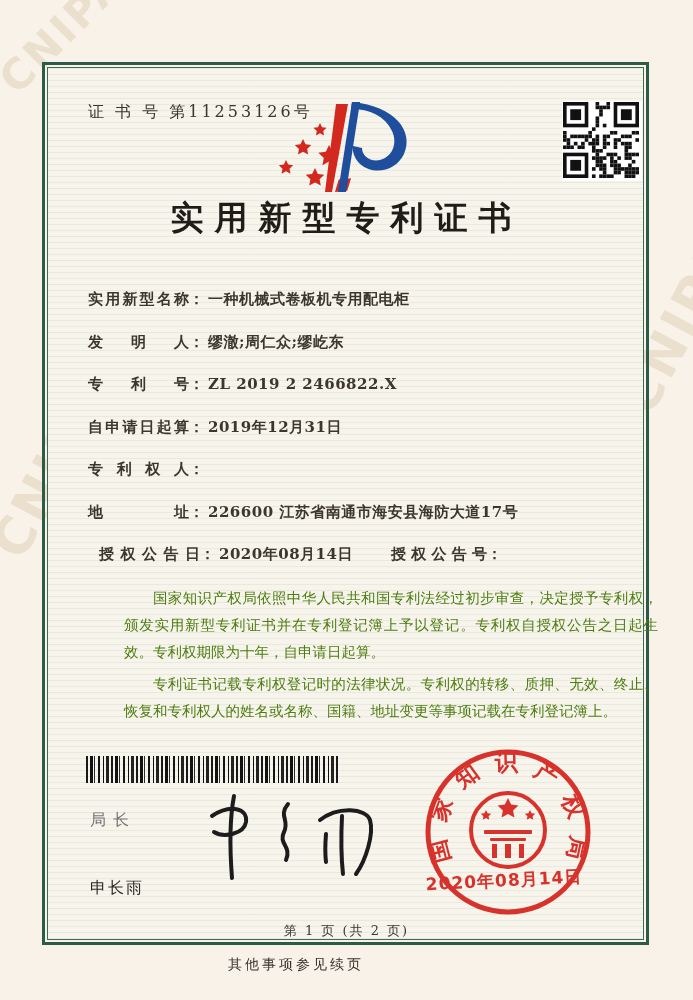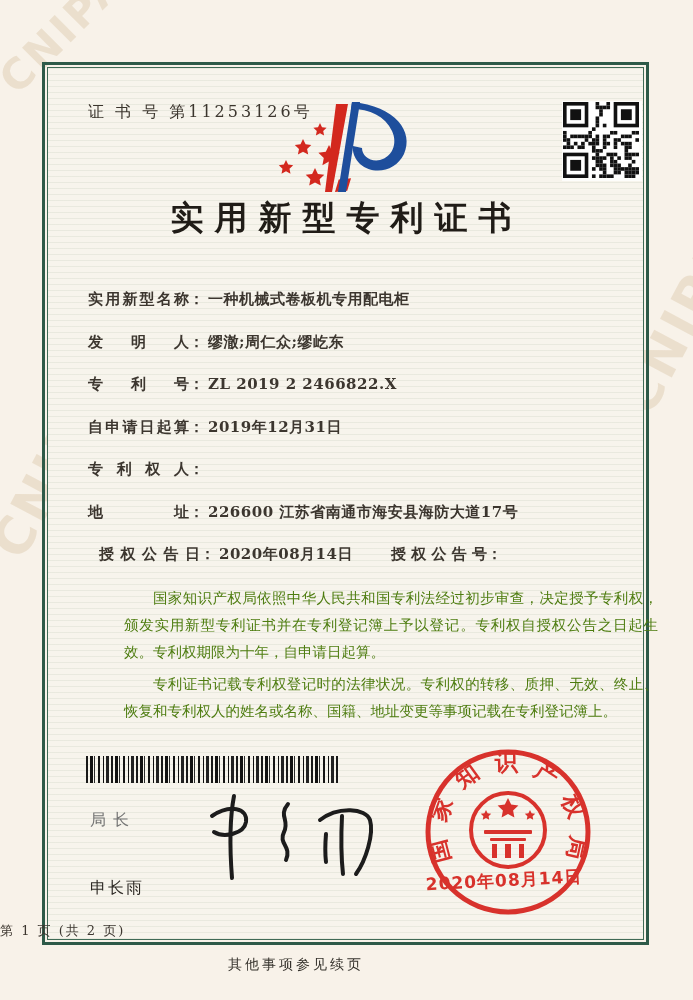--- a/index.html
+++ b/index.html
@@ -56,21 +56,21 @@
       #111 4px 7px, rgba(0,0,0,0) 7px 8px,
       #2b2b2b 8px 9px, rgba(0,0,0,0) 9px 12px,
       #151515 12px 14px, rgba(0,0,0,0) 14px 17px,
       #101010 17px 18px, rgba(0,0,0,0) 18px 20px,
       #222 20px 23px, rgba(0,0,0,0) 23px 25px);
   }
   .director-title{left:90px;top:810px;font-size:16px;letter-spacing:7px;color:#737373;}
   .director-name{left:90px;top:846px;font-size:16px;letter-spacing:2px;color:#2c2823;margin-top:32px;}
   .signature{left:196px;top:782px;width:192px;height:104px;}
   .seal{left:420px;top:746px;width:176px;height:176px;opacity:.93;}
-  .page-info{left:0;top:922px;width:693px;font-size:13px;letter-spacing:2px;color:#3c362f;}
+  .page-info{left:0;top:922px;width:693px;text-align:center;font-size:13px;letter-spacing:2px;color:#3c362f;}
   .cont-note{left:8px;top:956px;width:576px;text-align:center;font-size:14px;letter-spacing:3px;color:#35322c;}
 </style>
 </head>
 <body>
 
 <div class="wm wm1">CNIPA</div>
 <div class="wm wm2">CNIPA</div>
 <div class="wm wm3">CNIPA</div>
 
 <div class="frame">

